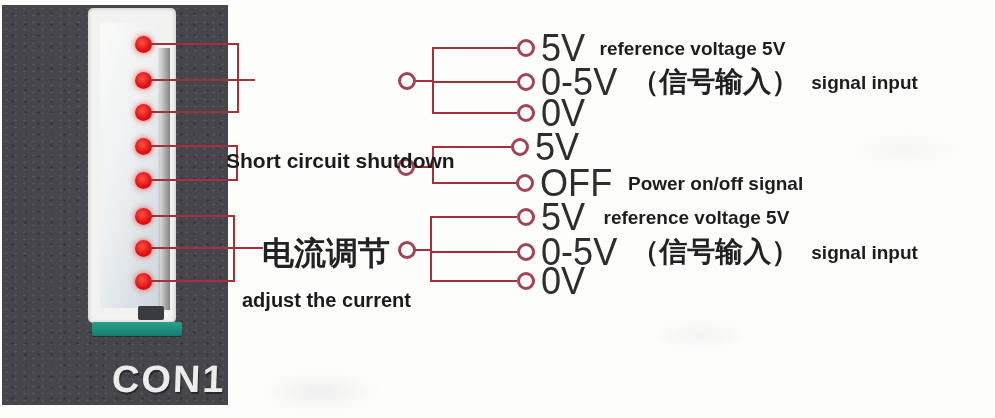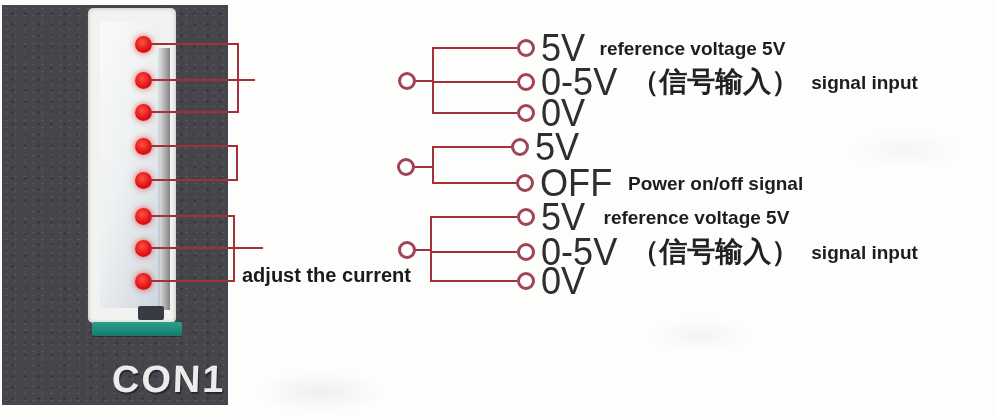--- a/index.html
+++ b/index.html
@@ -134,21 +134,23 @@
   <div class="h" style="left:414px;top:249px;width:17px"></div>
   <div class="v" style="left:430px;top:216px;height:66px"></div>
   <div class="h" style="left:430px;top:216px;width:87px"></div>
   <div class="h" style="left:430px;top:251px;width:87px"></div>
   <div class="h" style="left:430px;top:280px;width:87px"></div>
 
   <div class="oc" style="left:398px;top:72px"></div>
   <div class="oc" style="left:397px;top:158px"></div>
   <div class="oc" style="left:398px;top:241px"></div>
 
-  <div class="lbl" style="left:242px;top:264px;font-size:20px">adjust the current</div>
+  <div class="lbl" style="left:226px;top:149px;font-size:21px">Short circuit shutdown</div>
+  <div class="lbl" style="left:262px;top:232px;font-size:32px;font-weight:600;color:#222">电流调节</div>
+  <div class="lbl" style="left:242px;top:289px;font-size:20px">adjust the current</div>
 
   <div class="row" style="left:517px;top:29px">
     <span class="ocf"></span>
     <span class="val">5V</span>
     <span class="note">reference voltage 5V</span>
   </div>
   <div class="row" style="left:517px;top:63px">
     <span class="ocf"></span>
     <span class="val">0-5V</span>
     <span class="cjk">（信号输入）</span>

